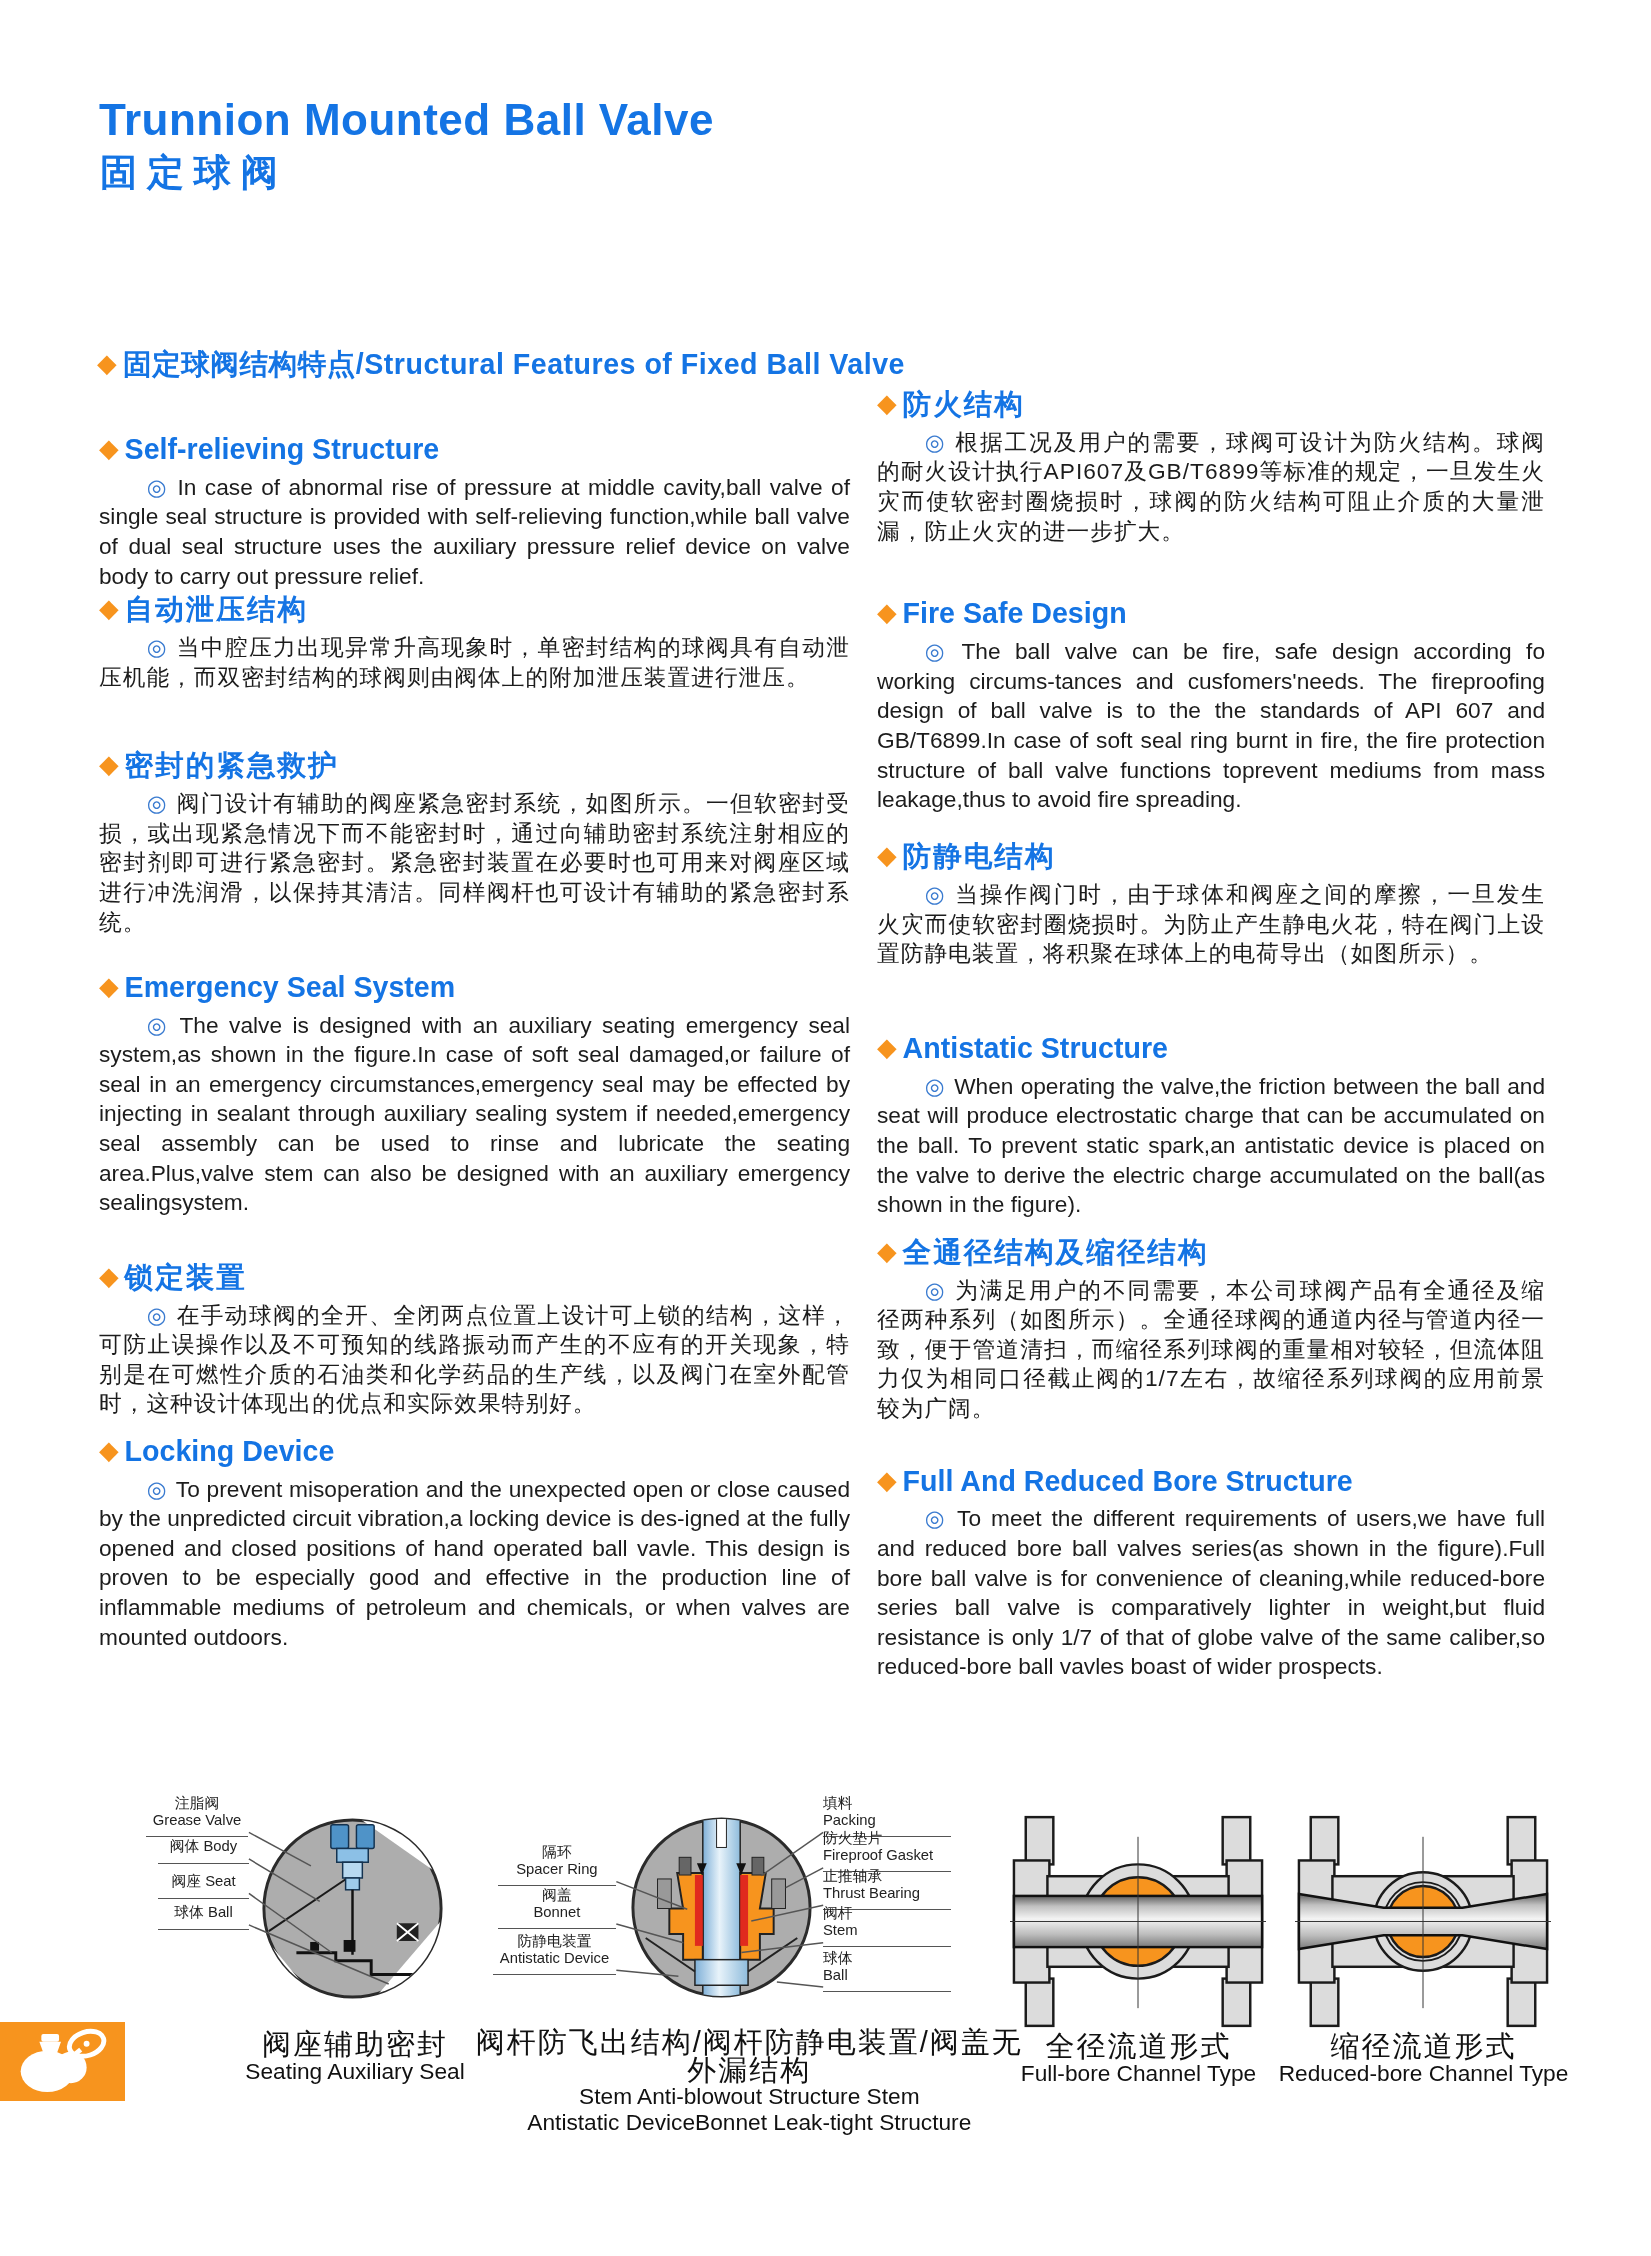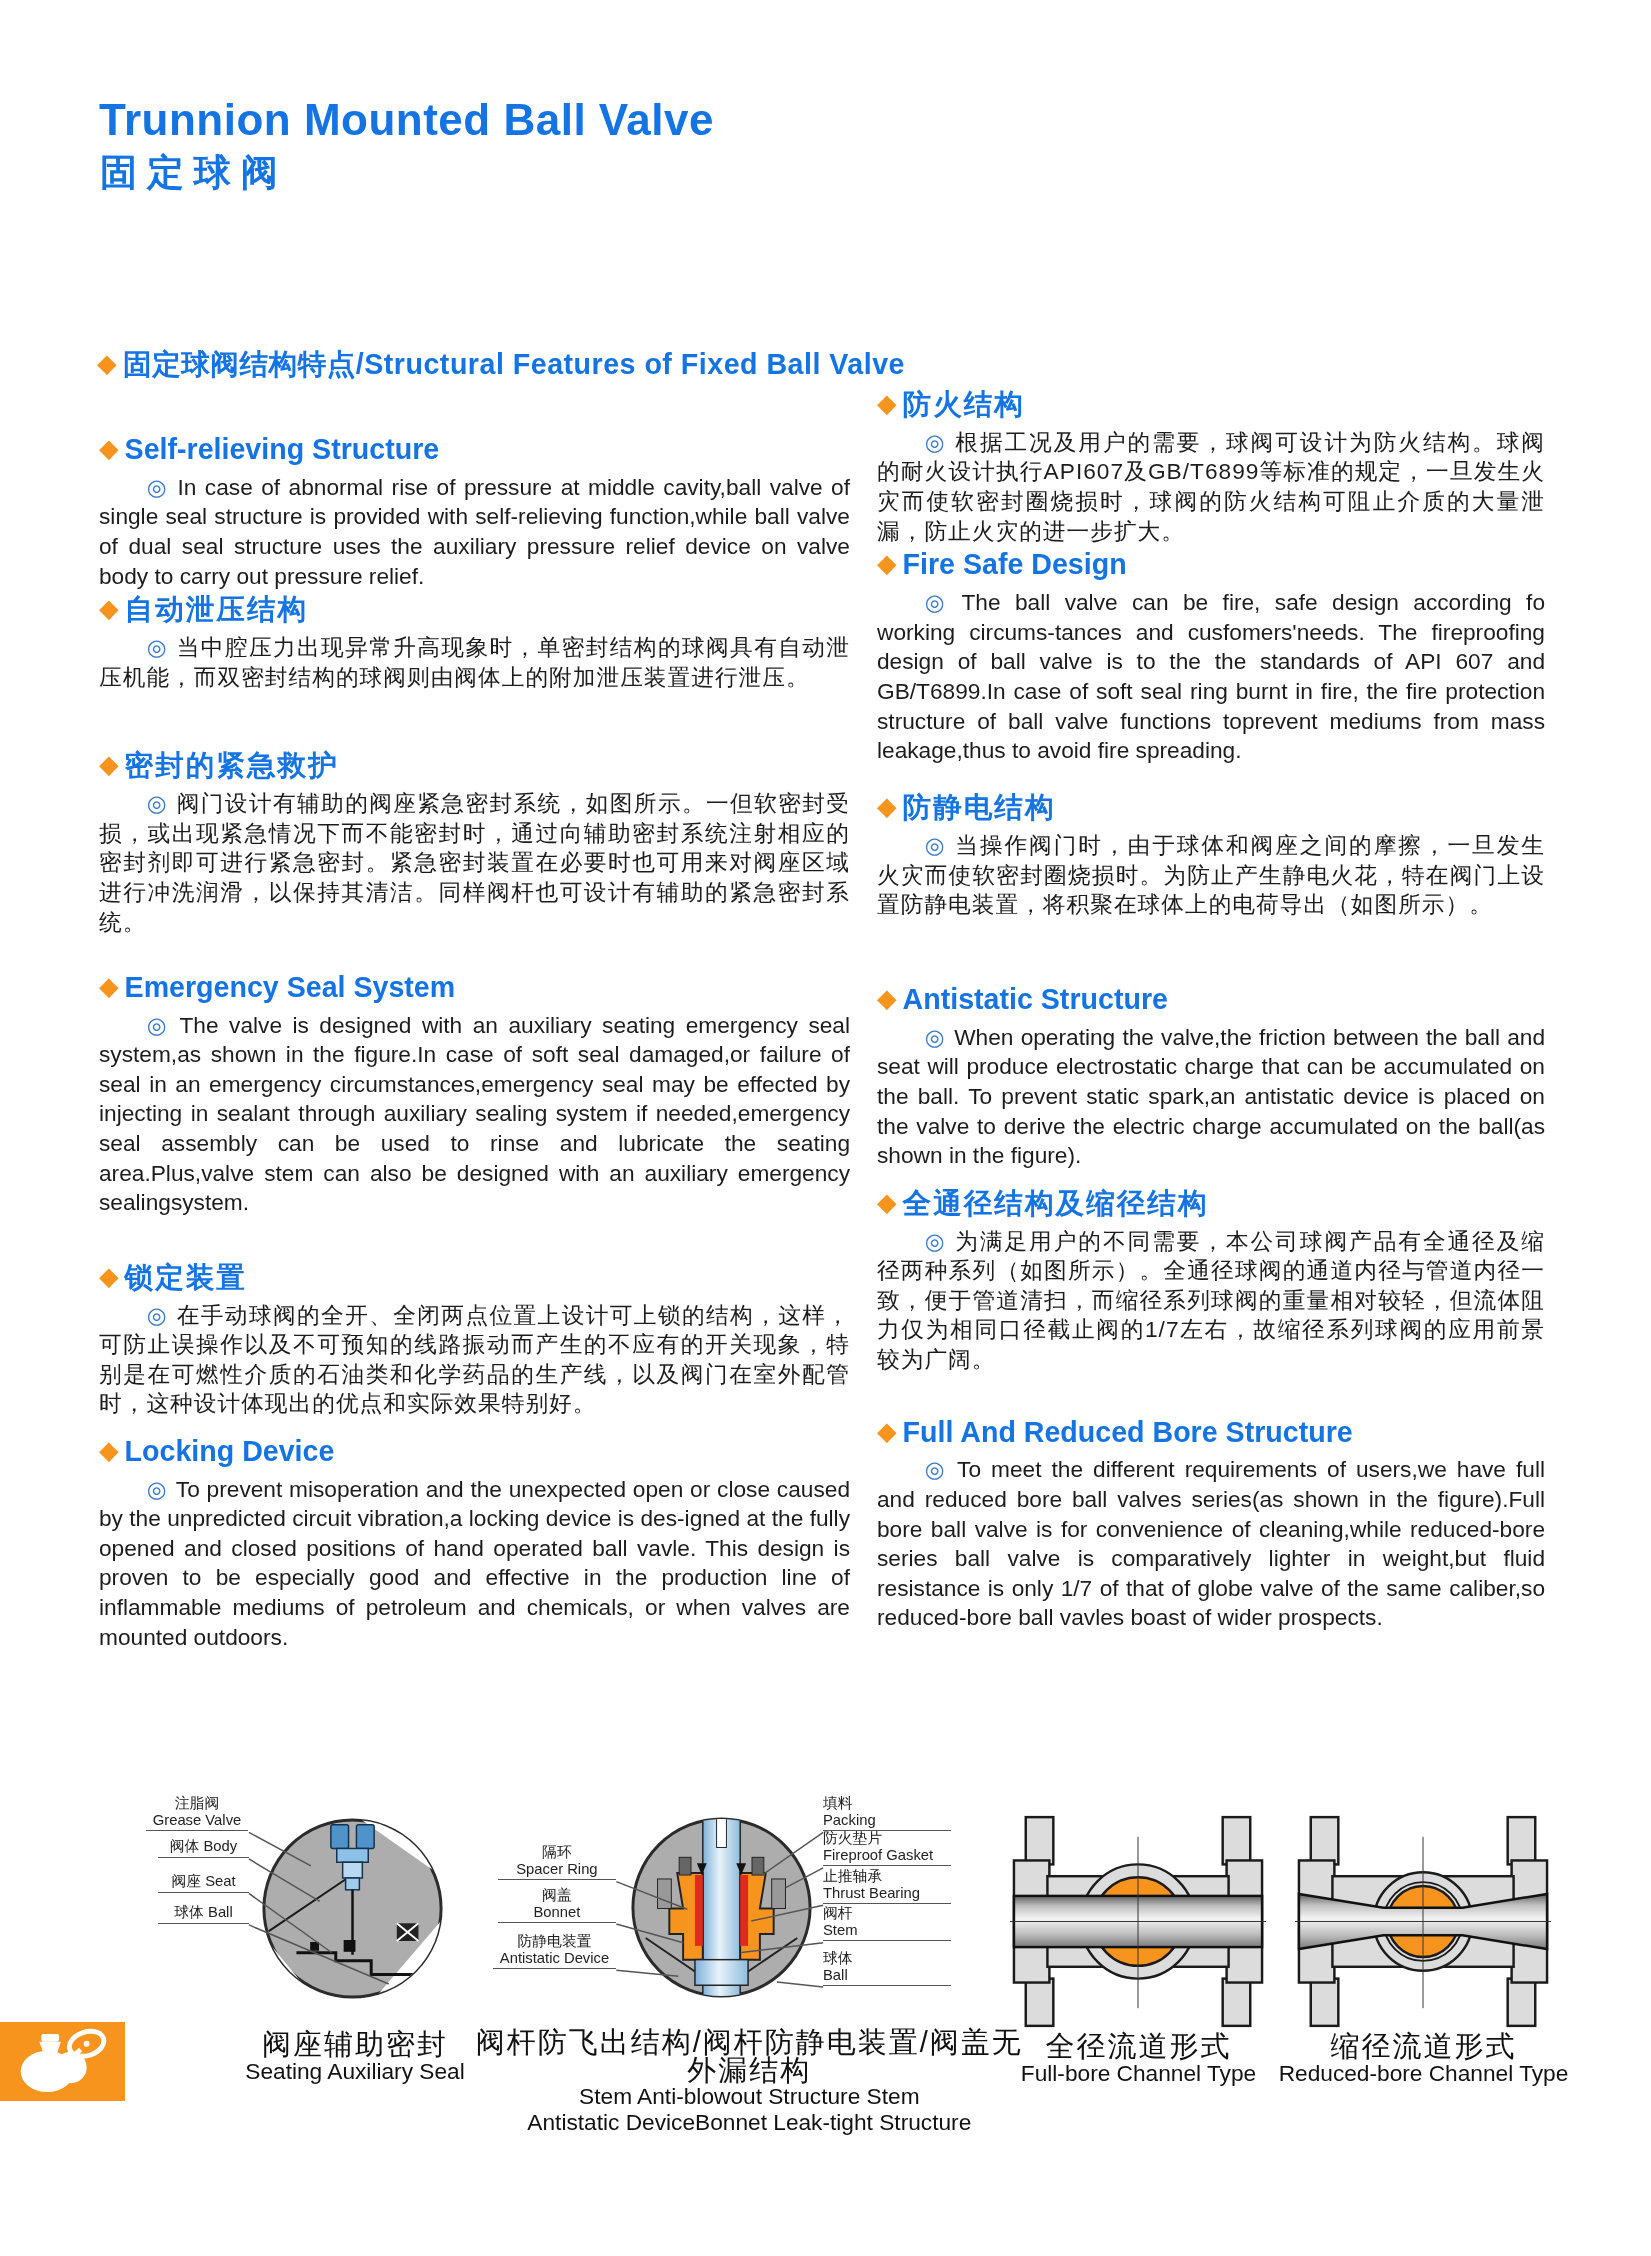--- a/index.html
+++ b/index.html
@@ -18,21 +18,21 @@
   .h{margin:0;font-size:28.6px;font-weight:bold;color:#1474e4;line-height:35px;}
   .h.cn .ht{letter-spacing:2px;}
   .body{margin:5.9px 0 0 0;font-size:22.7px;line-height:29.6px;text-align:justify;text-indent:2.1em;color:#1c1c1c;}
   .body.cn{letter-spacing:1px;line-height:29.6px;}
   .bul{color:#3a7bd0;margin-right:8.9px;}
   
   .fig{position:absolute;}
   .fig .drawing{position:absolute;}
   .leads{position:absolute;left:0;top:0;pointer-events:none;}
   .lbl{position:absolute;font-size:14.8px;line-height:16.7px;color:#222;text-align:center;
-       border-bottom:1.5px solid #555;padding-bottom:2px;}
+       border-bottom:1.5px solid #555;padding-bottom:8px;}
   .lbl .cnl,.lbl .enl{display:block;}
   .lbl.inline .cnl,.lbl.inline .enl{display:inline;}
   .cap{position:absolute;text-align:center;color:#111;}
   .cap .ccn{font-size:29px;letter-spacing:2px;line-height:27.6px;}
   .cap .cen{font-size:22.7px;letter-spacing:0;line-height:25.6px;}
   .badge{position:absolute;left:0;top:2022px;width:125px;height:79px;background:#f7941e;}
 </style>
 </head>
 <body>
 
@@ -68,21 +68,21 @@
       <h3 class="h en"><span class="dia">◆</span><span class="ht">Locking Device</span></h3>
       <p class="body en"><span class="bul">◎</span><span>To prevent misoperation and the unexpected open or close caused by the unpredicted circuit vibration,a locking device is des-igned at the fully opened and closed positions of hand operated ball vavle. This design is proven to be especially good and effective in the production line of inflammable mediums of petroleum and chemicals, or when valves are mounted outdoors.</span></p>
     </section>
   </div>
 
   <div class="col right">
     <section style="margin-top:0">
       <h3 class="h cn"><span class="dia">◆</span><span class="ht">防火结构</span></h3>
       <p class="body cn"><span class="bul">◎</span><span>根据工况及用户的需要，球阀可设计为防火结构。球阀的耐火设计执行API607及GB/T6899等标准的规定，一旦发生火灾而使软密封圈烧损时，球阀的防火结构可阻止介质的大量泄漏，防止火灾的进一步扩大。</span></p>
     </section>
-    <section style="">
+    <section style="margin-top:49px">
       <h3 class="h en"><span class="dia">◆</span><span class="ht">Fire Safe Design</span></h3>
       <p class="body en"><span class="bul">◎</span><span>The ball valve can be fire, safe design according fo working circums-tances and cusfomers'needs. The fireproofing design of ball valve is to the the standards of API 607 and GB/T6899.In case of soft seal ring burnt in fire, the fire protection structure of ball valve functions toprevent mediums from mass leakage,thus to avoid fire spreading.</span></p>
     </section>
     <section style="margin-top:23.6px">
       <h3 class="h cn"><span class="dia">◆</span><span class="ht">防静电结构</span></h3>
       <p class="body cn"><span class="bul">◎</span><span>当操作阀门时，由于球体和阀座之间的摩擦，一旦发生火灾而使软密封圈烧损时。为防止产生静电火花，特在阀门上设置防静电装置，将积聚在球体上的电荷导出（如图所示）。</span></p>
     </section>
     <section style="margin-top:61px">
       <h3 class="h en"><span class="dia">◆</span><span class="ht">Antistatic Structure</span></h3>
       <p class="body en"><span class="bul">◎</span><span>When operating the valve,the friction between the ball and seat will produce electrostatic charge that can be accumulated on the ball. To prevent static spark,an antistatic device is placed on the valve to derive the electric charge accumulated on the ball(as shown in the figure).</span></p>

